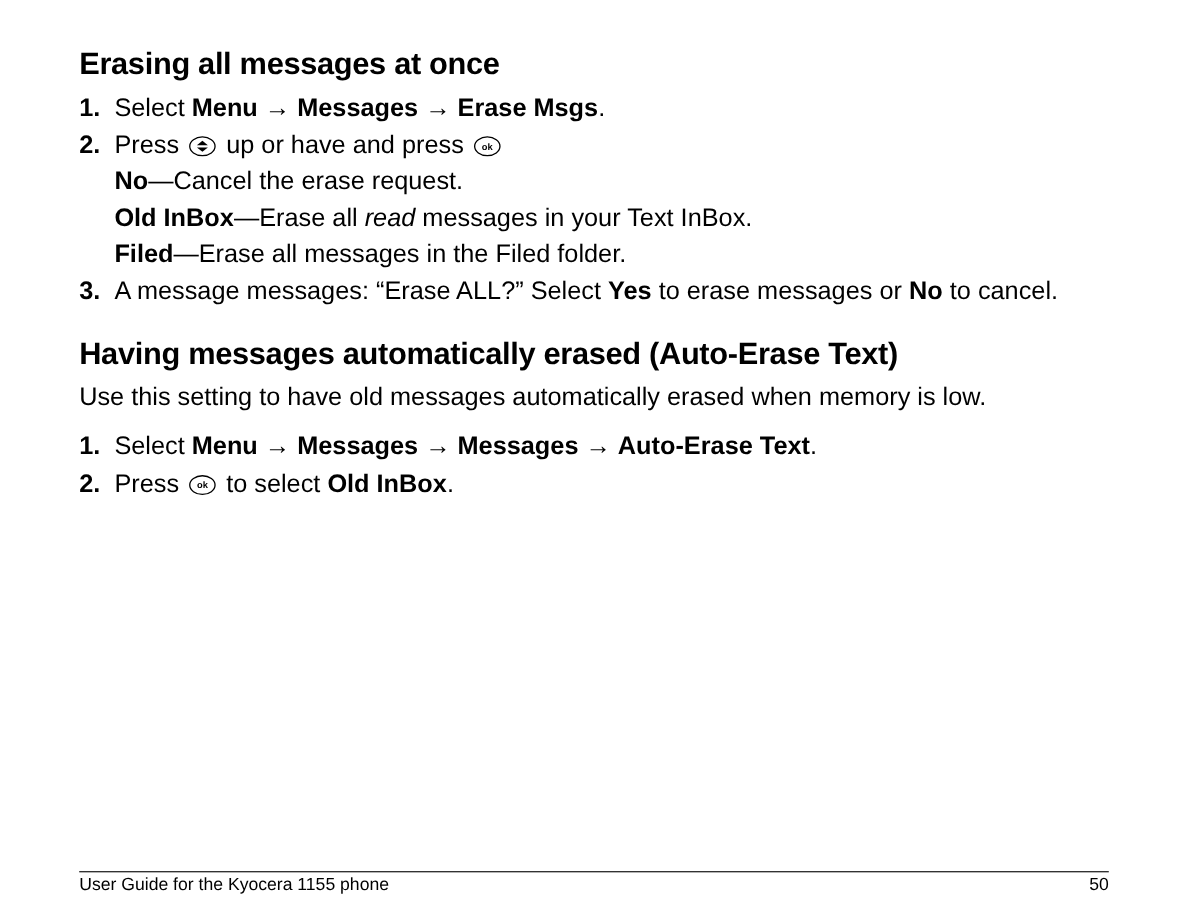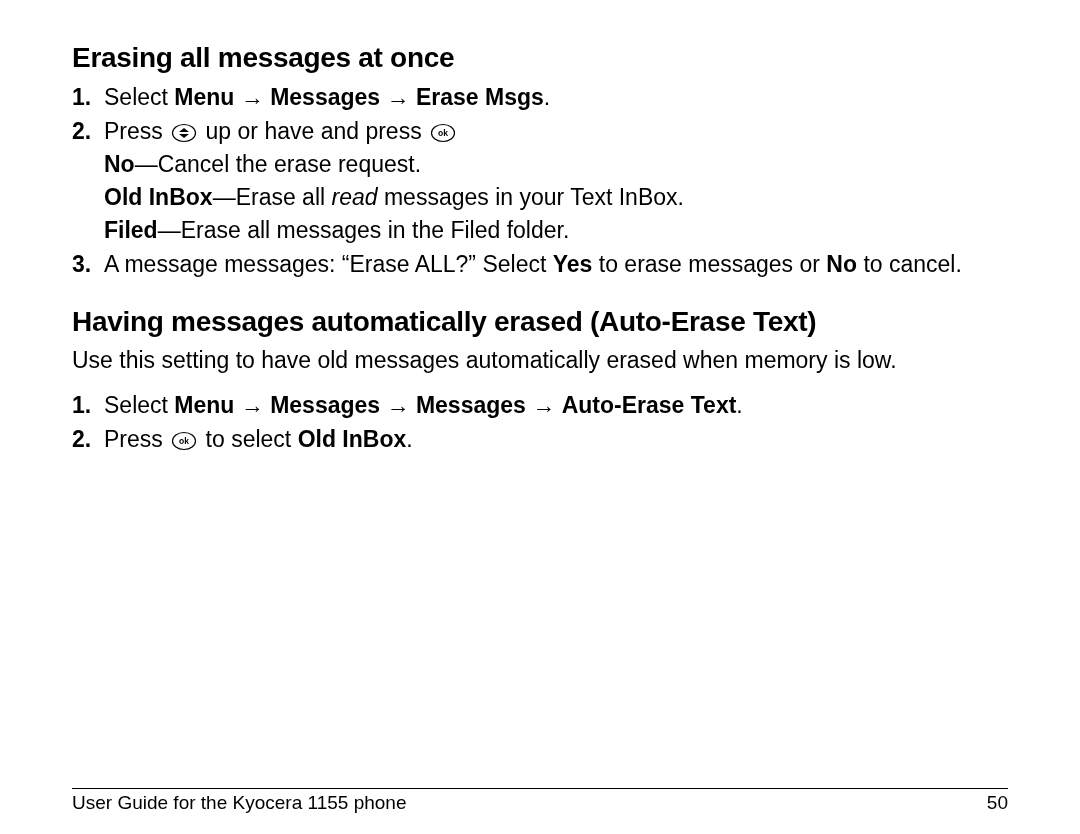--- a/index.html
+++ b/index.html
@@ -8,21 +8,21 @@
     h2 { font-size: 28px; font-weight: 700; margin-bottom: 8px; letter-spacing: -0.3px; }
     ol { list-style: none; padding-left: 32px; }
     li { font-size: 23px; line-height: 1.35; margin-bottom: 3px; position: relative; }
     li .num { position: absolute; left: -32px; font-weight: 700; }
     .bold { font-weight: 700; }
     .ital { font-style: italic; }
     .arrow { font-weight: 400; }
     .sub { display: block; margin-top: 2px; }
     .intro { font-size: 23px; line-height: 1.3; margin: 2px 0 14px 0; }
     .icon { display: inline-block; vertical-align: -4px; width: 26px; height: 20px; margin: 0 2px; }
-    .footer { position: absolute; bottom: 20px; left: 72px; right: 72px; border-top: 1px solid #000; display: flex; justify-content: space-between; font-size: 19px; padding-top: 3px; }
+    .footer { position: absolute; bottom: 20px; left: 72px; right: 72px; border-top: 1px solid #000; display: flex; justify-content: space-between; font-size: 16px; padding-top: 3px; }
     .section2 { margin-top: 26px; }
   </style>
 </head>
 <body>
 
 <div class="page">
 
   <h2>Erasing all messages at once</h2>
 
   <ol>

